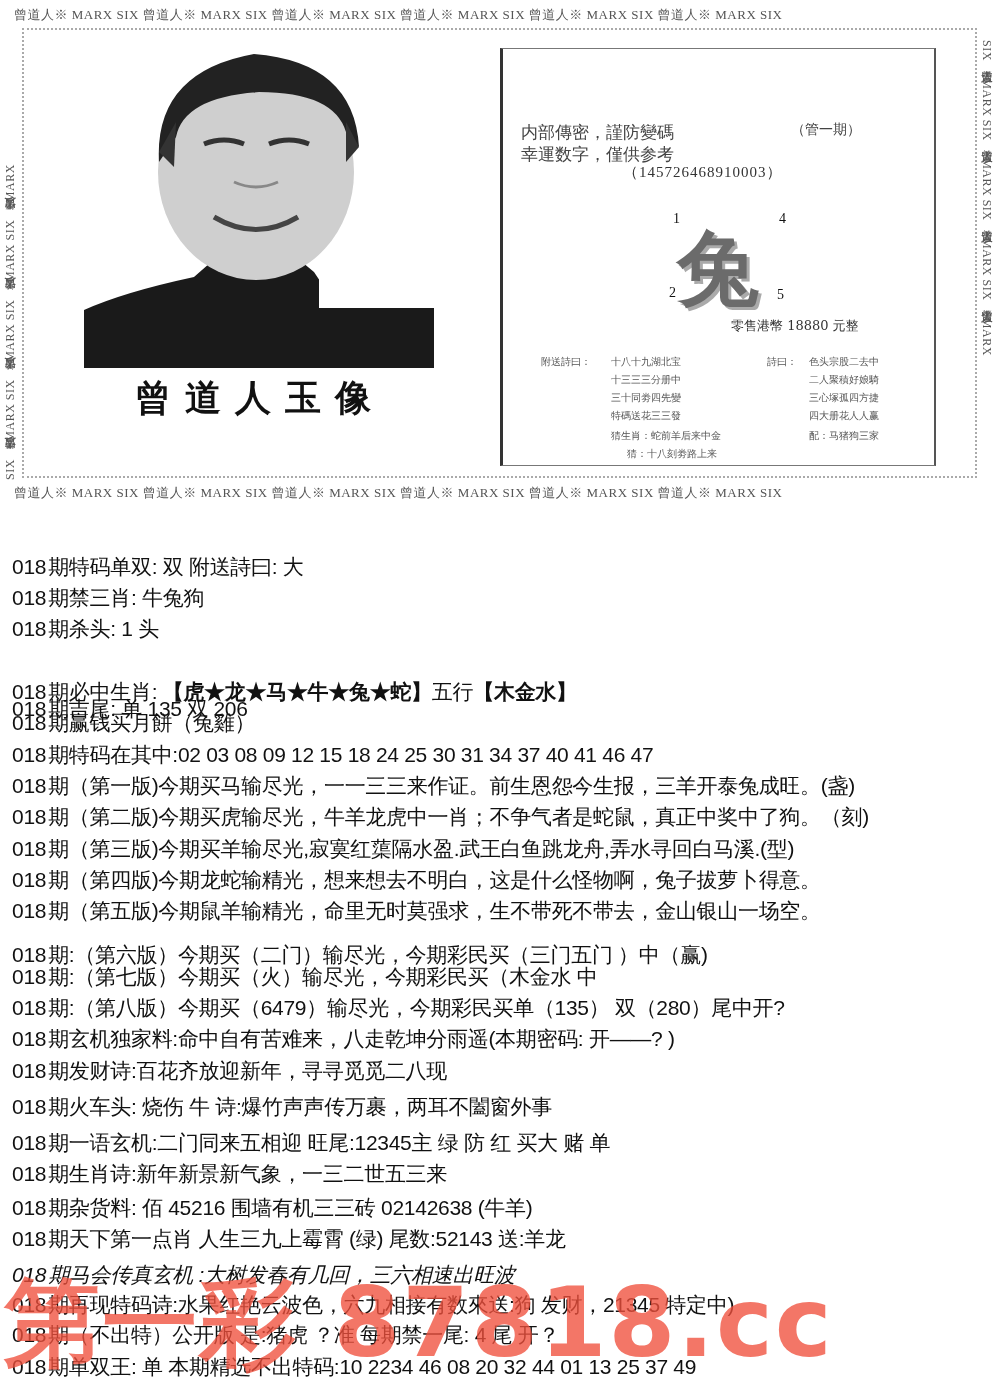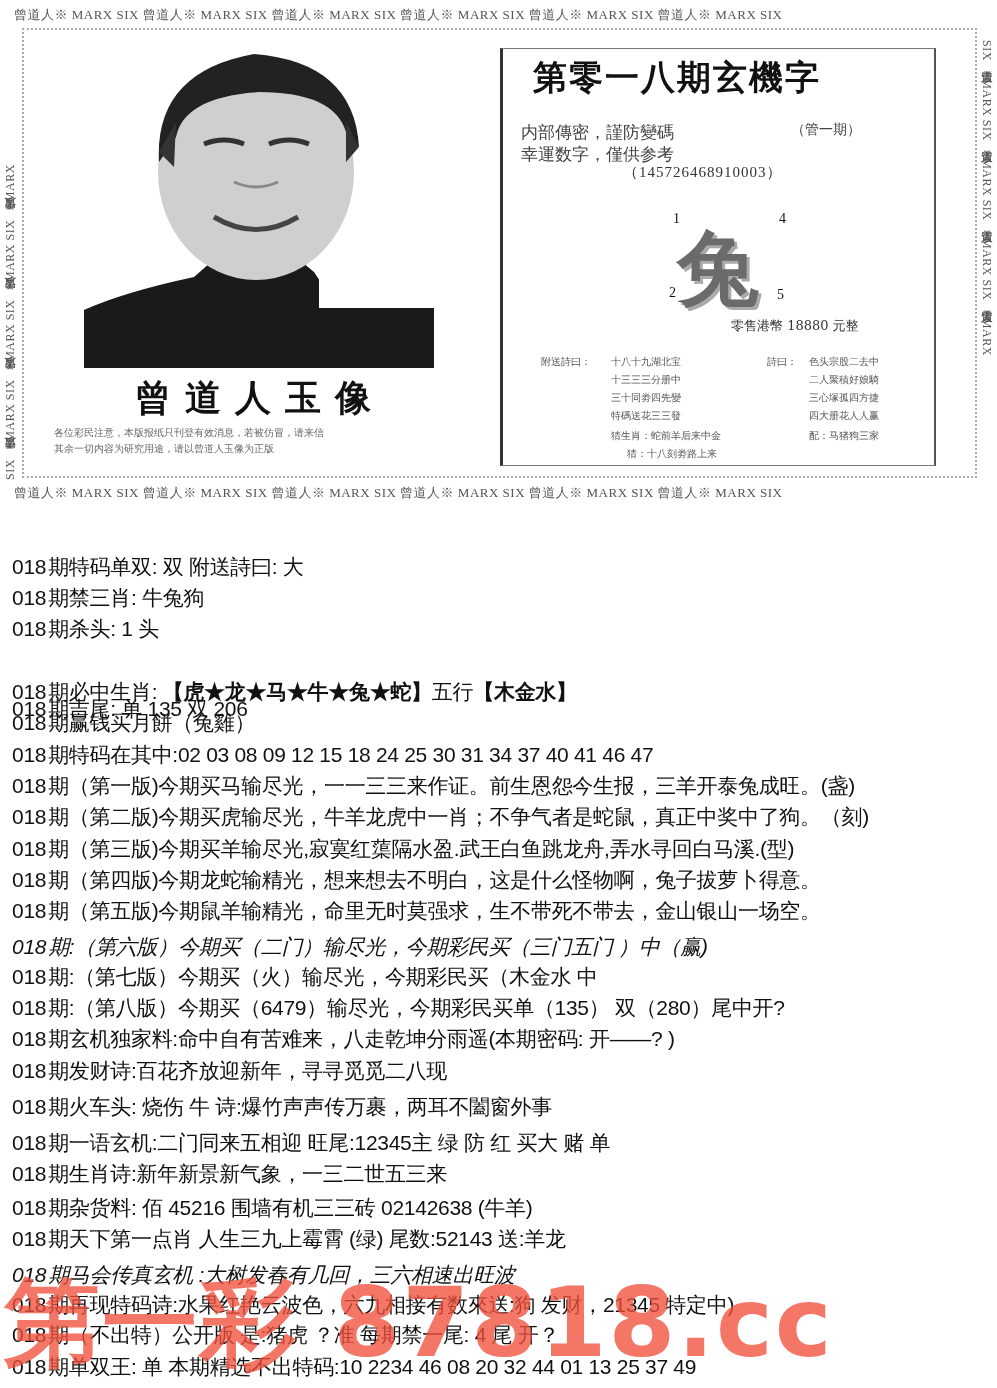--- a/index.html
+++ b/index.html
@@ -97,27 +97,22 @@
       <path d="M275 95 L262 110 L262 70 Z" fill="#333"></path>
 
       <path d="M120 92 Q140 84 160 92" stroke="#333" stroke-width="5" fill="none"></path>
       <path d="M185 92 Q205 84 225 92" stroke="#333" stroke-width="5" fill="none"></path>
 
       <path d="M130 165 Q172 190 214 165" stroke="#444" stroke-width="5" fill="none"></path>
       <path d="M150 130 Q172 140 194 130" stroke="#888" stroke-width="3" fill="none"></path>
     </svg>
   </div>
   <div class="portrait-caption">曾道人玉像</div>
-  <div class="notice">
-    <div>各位彩民注意，本版报纸只刊登有效消息，若被仿冒，请来信</div>
-    <div>其余一切内容为研究用途，请以曾道人玉像为正版</div>
-  </div>
 
   <div class="right-box">
-    <div class="rb-title">第零一八期玄機字</div>
     <div class="rb-line" style="left:18px; top:72px;">内部傳密，謹防變碼</div>
     <div class="rb-line" style="left:18px; top:94px;">幸運数字，僅供参考</div>
     <div class="rb-period">（管一期）</div>
     <div class="rb-code">（145726468910003）</div>
 
     <div class="rabbit">兔</div>
     <div class="rnum" style="left:170px; top:162px;">1</div>
     <div class="rnum" style="left:276px; top:162px;">4</div>
     <div class="rnum" style="left:166px; top:236px;">2</div>
     <div class="rnum" style="left:274px; top:238px;">5</div>
@@ -152,21 +147,21 @@
   <div class="line" style="top:62px;"><span class="pfx">018</span><span>期杀头: 1 头</span></div>
   <div class="line" style="top:94px;margin-top:48px;"><span class="pfx">018</span><span>期吉尾: 单 135  双 206</span></div>
   <div class="line" style="top:125px;"><span class="pfx">018</span><span>期必中生肖: </span><span class="bold">【虎★龙★马★牛★兔★蛇】</span><span>五行</span><span class="bold">【木金水】</span></div>
   <div class="line" style="top:156px;"><span class="pfx">018</span><span>期赢钱买月餅（兔雞）</span></div>
   <div class="line" style="top:188px;"><span class="pfx">018</span><span>期特码在其中:02  03  08  09  12  15  18  24  25  30  31  34  37  40  41  46  47</span></div>
   <div class="line" style="top:219px;"><span class="pfx">018</span><span>期（第一版)今期买马输尽光，一一三三来作证。前生恩怨今生报，三羊开泰兔成旺。(盏)</span></div>
   <div class="line" style="top:250px;"><span class="pfx">018</span><span>期（第二版)今期买虎输尽光，牛羊龙虎中一肖；不争气者是蛇鼠，真正中奖中了狗。（刻)</span></div>
   <div class="line" style="top:282px;"><span class="pfx">018</span><span>期（第三版)今期买羊输尽光,寂寞红蕖隔水盈.武王白鱼跳龙舟,弄水寻回白马溪.(型)</span></div>
   <div class="line" style="top:313px;"><span class="pfx">018</span><span>期（第四版)今期龙蛇输精光，想来想去不明白，这是什么怪物啊，兔子拔萝卜得意。</span></div>
   <div class="line" style="top:344px;"><span class="pfx">018</span><span>期（第五版)今期鼠羊输精光，命里无时莫强求，生不带死不带去，金山银山一场空。</span></div>
-  <div class="line" style="top:380px;font-style:italic;"><span class="pfx">018</span><span>期:（第六版）今期买（二门）输尽光，今期彩民买（三门五门 ）中（赢)</span></div>
+  <div class="line" style="top:388px;"><span class="pfx">018</span><span>期:（第六版）今期买（二门）输尽光，今期彩民买（三门五门 ）中（赢)</span></div>
   <div class="line" style="top:410px;"><span class="pfx">018</span><span>期:（第七版）今期买（火）输尽光，今期彩民买（木金水 中</span></div>
   <div class="line" style="top:441px;"><span class="pfx">018</span><span>期:（第八版）今期买（6479）输尽光，今期彩民买单（135） 双（280）尾中开?</span></div>
   <div class="line" style="top:472px;"><span class="pfx">018</span><span>期玄机独家料:命中自有苦难来，八走乾坤分雨遥(本期密码:              开——? )</span></div>
   <div class="line" style="top:504px;"><span class="pfx">018</span><span>期发财诗:百花齐放迎新年，寻寻觅觅二八现</span></div>
   <div class="line" style="top:540px;"><span class="pfx">018</span><span>期火车头: 烧伤 牛  诗:爆竹声声传万裹，两耳不闔窗外事</span></div>
   <div class="line" style="top:576px;"><span class="pfx">018</span><span>期一语玄机:二门同来五相迎    旺尾:12345主 绿 防 红 买大 赌 单</span></div>
   <div class="line" style="top:607px;"><span class="pfx">018</span><span>期生肖诗:新年新景新气象，一三二世五三来</span></div>
   <div class="line" style="top:641px;"><span class="pfx">018</span><span>期杂货料: 佰  45216    围墙有机三三砖  02142638    (牛羊)</span></div>
   <div class="line" style="top:672px;"><span class="pfx">018</span><span>期天下第一点肖 人生三九上霉霄       (绿)  尾数:52143  送:羊龙</span></div>
   <div class="line" style="top:708px;font-style:italic;"><span class="pfx">018</span><span>期马会传真玄机 :大树发春有几回，三六相速出旺波</span></div>

